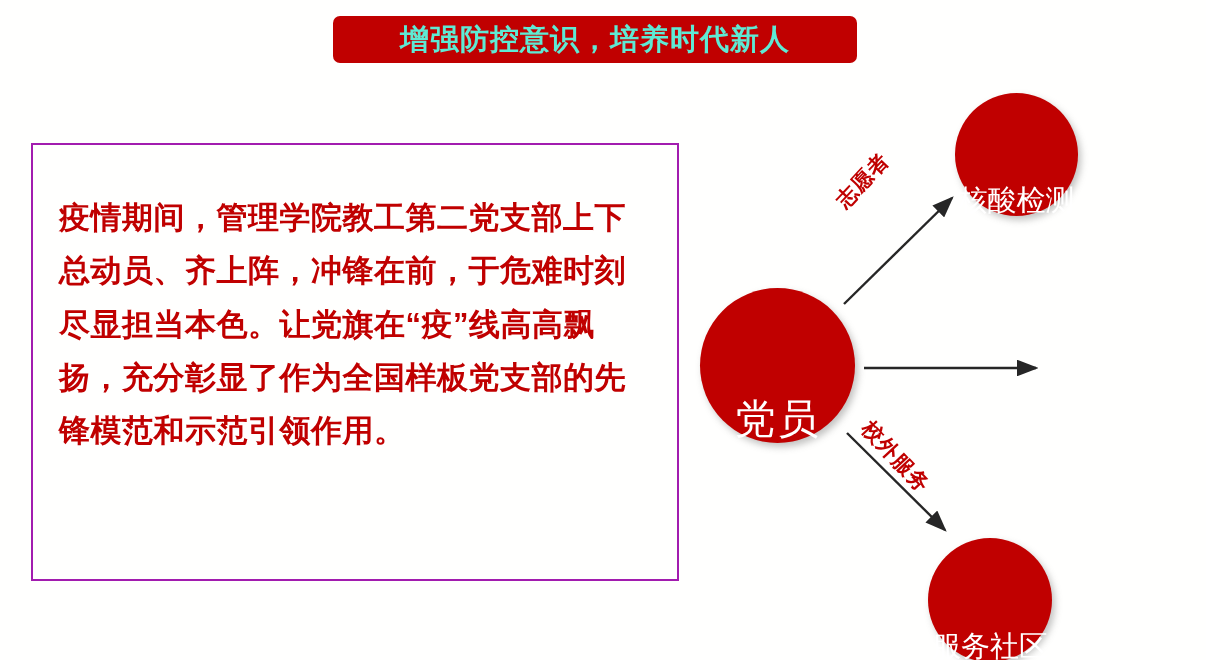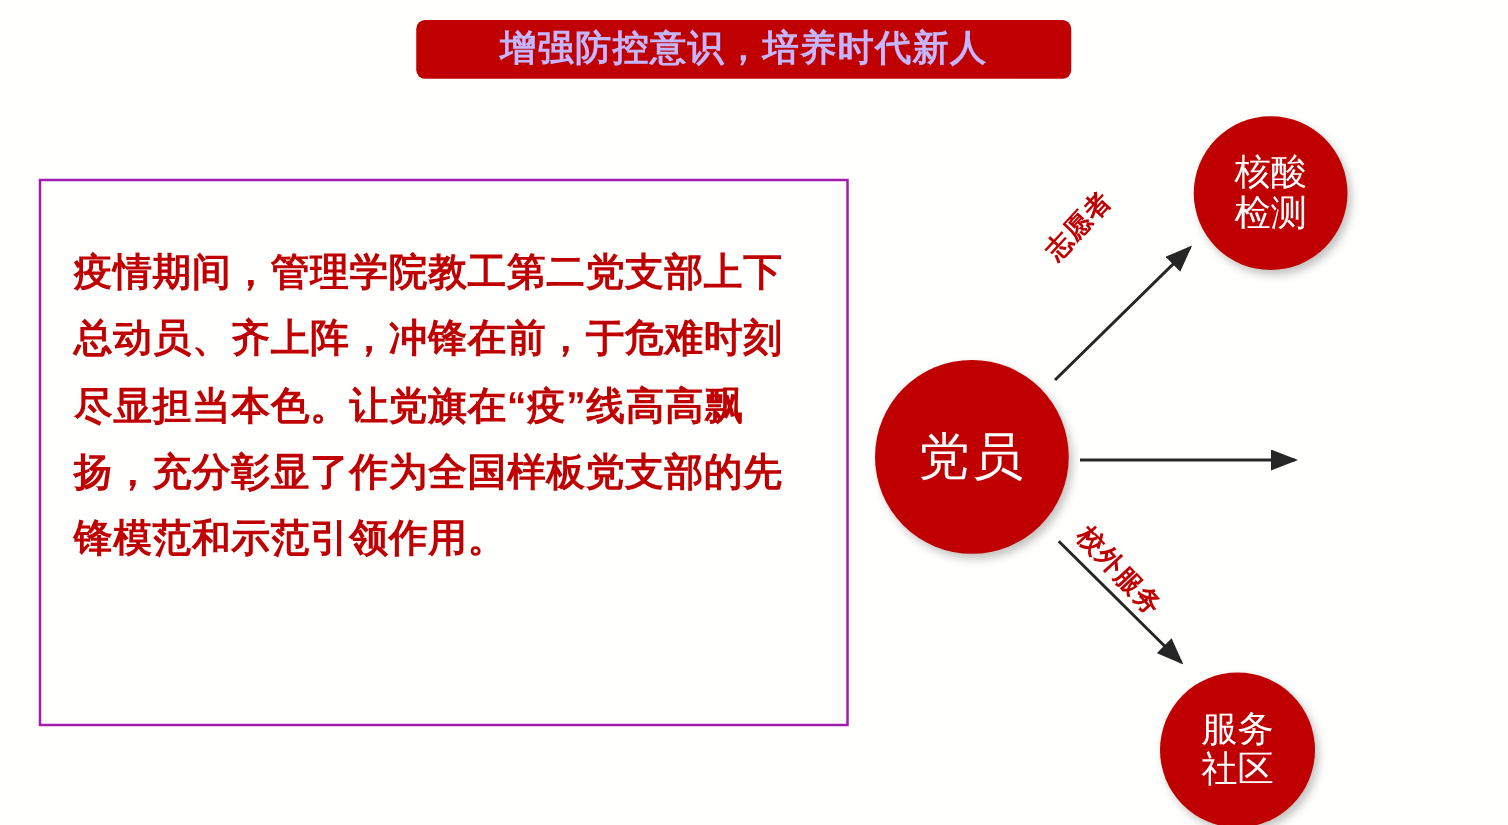--- a/index.html
+++ b/index.html
@@ -26,21 +26,21 @@
     top: 16px;
     width: 524px;
     height: 47px;
     background: #c00000;
     border-radius: 7px;
     display: flex;
     align-items: center;
     justify-content: center;
   }
   .title-banner .title-text {
-    color: #c4b5fd;
+    color: #5eead4;
     font-size: 29px;
     font-weight: 700;
     letter-spacing: 1px;
     line-height: 1;
     white-space: nowrap;
   }
 
   
   .text-box {
     position: absolute;
@@ -69,22 +69,22 @@
     width: 526px;
     height: 590px;
   }
 
   .node-circle {
     position: absolute;
     border-radius: 50%;
     background: #c00000;
     box-shadow: 3px 4px 7px rgba(120,120,120,0.45);
     display: flex;
-    flex-direction: column;
-    align-items: center;
+    flex-direction: row;
+    align-items: flex-end;
     justify-content: center;
     color: #ffffff;
     text-align: center;
   }
   .node-circle .node-line {
     display: block;
     line-height: 1.12;
     white-space: nowrap;
   }
 

